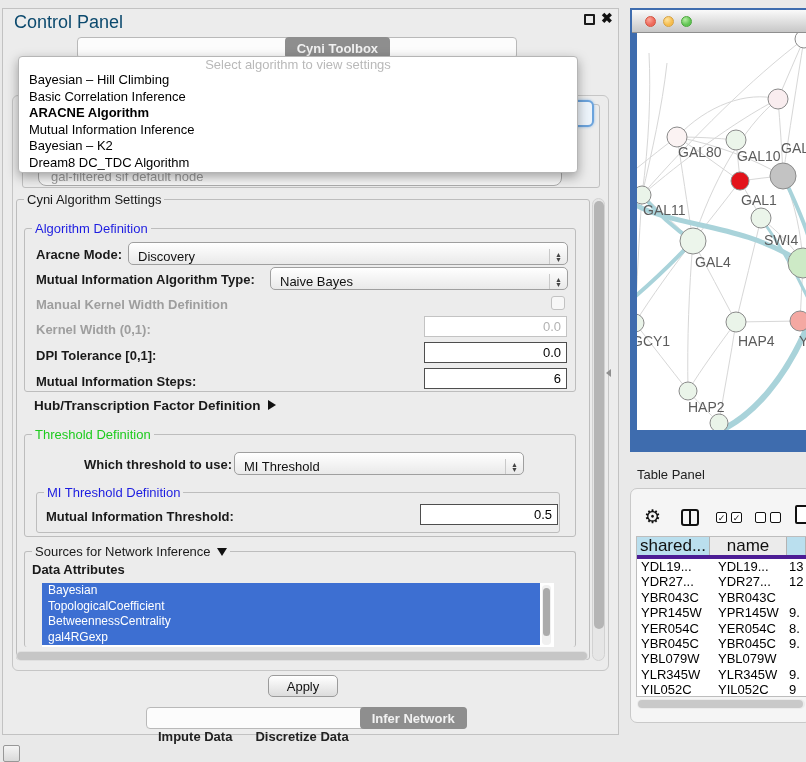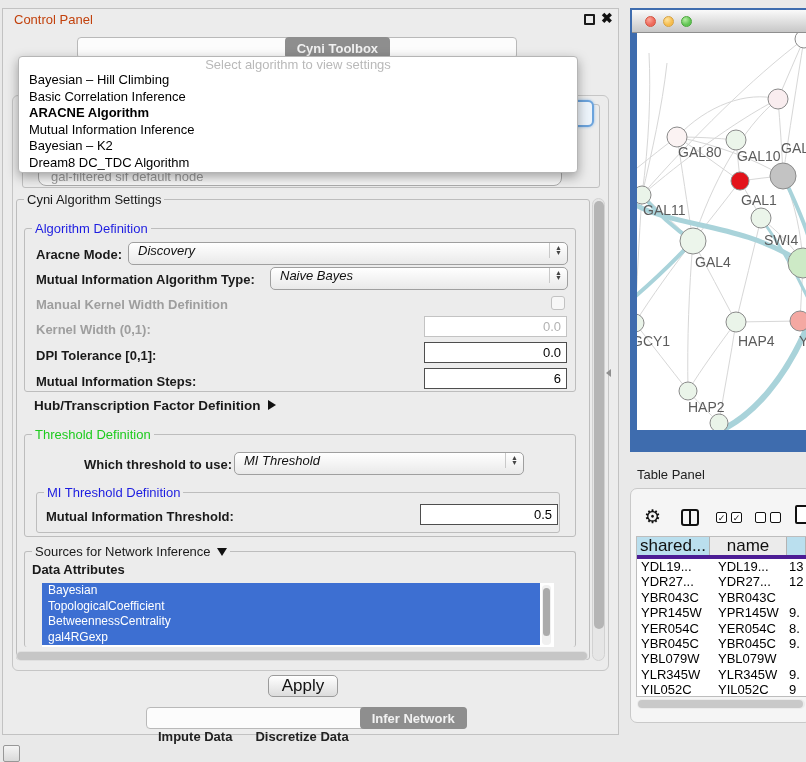--- a/index.html
+++ b/index.html
@@ -2,21 +2,21 @@
 <html><head>
 <meta charset="utf-8">
 <style>
   * { margin:0; padding:0; box-sizing:border-box; }
   html,body { width:806px; height:762px; background:#e9e9e9; font-family:"Liberation Sans",sans-serif; overflow:hidden; }
   #stage { position:relative; width:806px; height:762px; }
   .abs { position:absolute; }
 
   
   .control-panel { left:2px; top:8px; width:617px; height:727px; background:#ececec; border:1px solid #c2c2c2; }
-  .cp-title { left:14px; top:12px; font-size:13px; color:#c2410c; }
+  .cp-title { left:14px; top:12px; font-size:18px; color:#0c4a6e; }
   .float-icon { left:584px; top:14px; width:11px; height:11px; border:2px solid #1a1a1a; border-radius:1px; }
   .close-icon { left:601px; top:10px; font-size:14px; font-weight:bold; color:#111; }
 
   
   .tabstrip { display:flex; align-items:stretch; background:#fcfcfc; border:1px solid #b9b9b9; border-radius:4px; height:22px; font-size:13px; font-weight:bold; color:#222; }
   .tabstrip .seg { display:flex; align-items:center; gap:5px; padding:0 11px; border-right:1px solid #c9c9c9; white-space:nowrap;margin-top:28px; }
   .tabstrip .seg:last-child { border-right:none; }
   .tabstrip .seg.sel { background:#8e8e8e; color:#f2f2f2; border-radius:4px; border-right:none; margin:-1px; padding:0 12px; }
 
   
@@ -30,40 +30,40 @@
   .popup .item.bold { font-weight:bold; }
 
   
   .group { border:1px solid #bdbdbd; border-radius:3px; }
   .legend { position:absolute; font-size:13px; background:#ececec; padding:0 3px; white-space:nowrap; }
   .legend.blue { color:#1d1de0; }
   .legend.green { color:#1ecb1e; }
   .lbl { position:absolute; font-size:13px; font-weight:bold; color:#1a1a1a; white-space:nowrap; }
   .lbl.dis { color:#9e9e9e; }
 
-  .combo { position:absolute; display:flex; align-items:flex-start; background:linear-gradient(#ffffff,#e9e9e9); border:1px solid #9f9f9f; border-radius:5px; font-size:13px; color:#111;font-style:italic; }
+  .combo { position:absolute; display:flex; align-items:flex-end; background:linear-gradient(#ffffff,#e9e9e9); border:1px solid #9f9f9f; border-radius:5px; font-size:13px; color:#111; }
   .combo .txt { flex:1; padding-left:9px; white-space:nowrap; overflow:hidden; }
   .combo .arrows { width:18px; display:flex; flex-direction:column; align-items:center; justify-content:center; line-height:5px; font-size:7px; color:#444; border-left:1px solid #c9c9c9; height:70%; }
   .field { position:absolute; background:#fff; border:1px solid #4e4e4e; font-size:13px; color:#000; text-align:right; padding:0 5px; line-height:19px; }
   .field.dis { border:1px solid #c3c3c3; color:#b2b2b2; }
   .checkbox { position:absolute; width:14px; height:14px; border:1px solid #c2c2c2; border-radius:3px; background:#f7f7f7; }
   .tri-right { display:inline-block; width:0; height:0; border-left:8px solid #111; border-top:5px solid transparent; border-bottom:5px solid transparent; margin-left:7px; }
   .tri-down { display:inline-block; width:0; height:0; border-top:8px solid #111; border-left:5px solid transparent; border-right:5px solid transparent; margin-left:6px; }
 
   .attr-list { left:42px; top:583px; width:512px; height:64px; background:#fff; overflow:hidden; }
   .attr-row { width:498px; height:15.5px; background:#3d6fd2; color:#fff; font-size:12px; line-height:15.5px; padding-left:6px; }
   .attr-scroll-track { position:absolute; left:500px; top:2px; width:9px; height:60px; background:#f0f0f0; border-radius:4px; }
   .attr-scroll-thumb { position:absolute; left:1px; top:3px; width:7px; height:48px; background:#ababab; border-radius:4px; }
 
   .vscroll-track { left:592px; top:198px; width:13px; height:463px; background:#e6e6e6; border:1px solid #d2d2d2; border-radius:7px; }
   .vscroll-thumb { left:594px; top:201px; width:10px; height:428px; background:#b5b5b5; border-radius:6px; }
   .hscroll-track { left:16px; top:651px; width:572px; height:10px; background:#e0e0e0; border-radius:5px; }
   .hscroll-thumb { position:absolute; left:1px; top:1px; width:570px; height:8px; background:#c6c6c6; border-radius:4px; }
 
-  .btn { position:absolute; display:flex; align-items:center; justify-content:center; background:linear-gradient(#ffffff,#dcdcdc); border:1px solid #9b9b9b; border-radius:5px; font-size:17px; color:#111; }
+  .btn { position:absolute; display:flex; align-items:center; justify-content:center; background:linear-gradient(#ffffff,#dcdcdc); border:1px solid #9b9b9b; border-radius:5px; font-size:13px; color:#111; }
 
   .grip { left:606px; top:369px; width:0; height:0; border-right:5px solid #8f8f8f; border-top:4px solid transparent; border-bottom:4px solid transparent; }
 
   
   .net-window { left:630px; top:8px; width:176px; height:444px; background:#3e6cae; }
   .net-titlebar { left:632px; top:10px; width:174px; height:23px; background:linear-gradient(#fafafa,#c7c7c7); border-bottom:1px solid #8f8f8f; }
   .light { position:absolute; top:6px; width:11px; height:11px; border-radius:50%; }
   .light.red { left:13px; background:radial-gradient(circle at 35% 30%, #fca79a,#ee6a5c 60%); border:1px solid #d3523f; }
   .light.yellow { left:31px; background:radial-gradient(circle at 35% 30%, #fde3a0,#f6bd4e 60%); border:1px solid #d6a243; }
   .light.green { left:49px; background:radial-gradient(circle at 35% 30%, #b6eda4,#61c554 60%); border:1px solid #4aa73c; }

